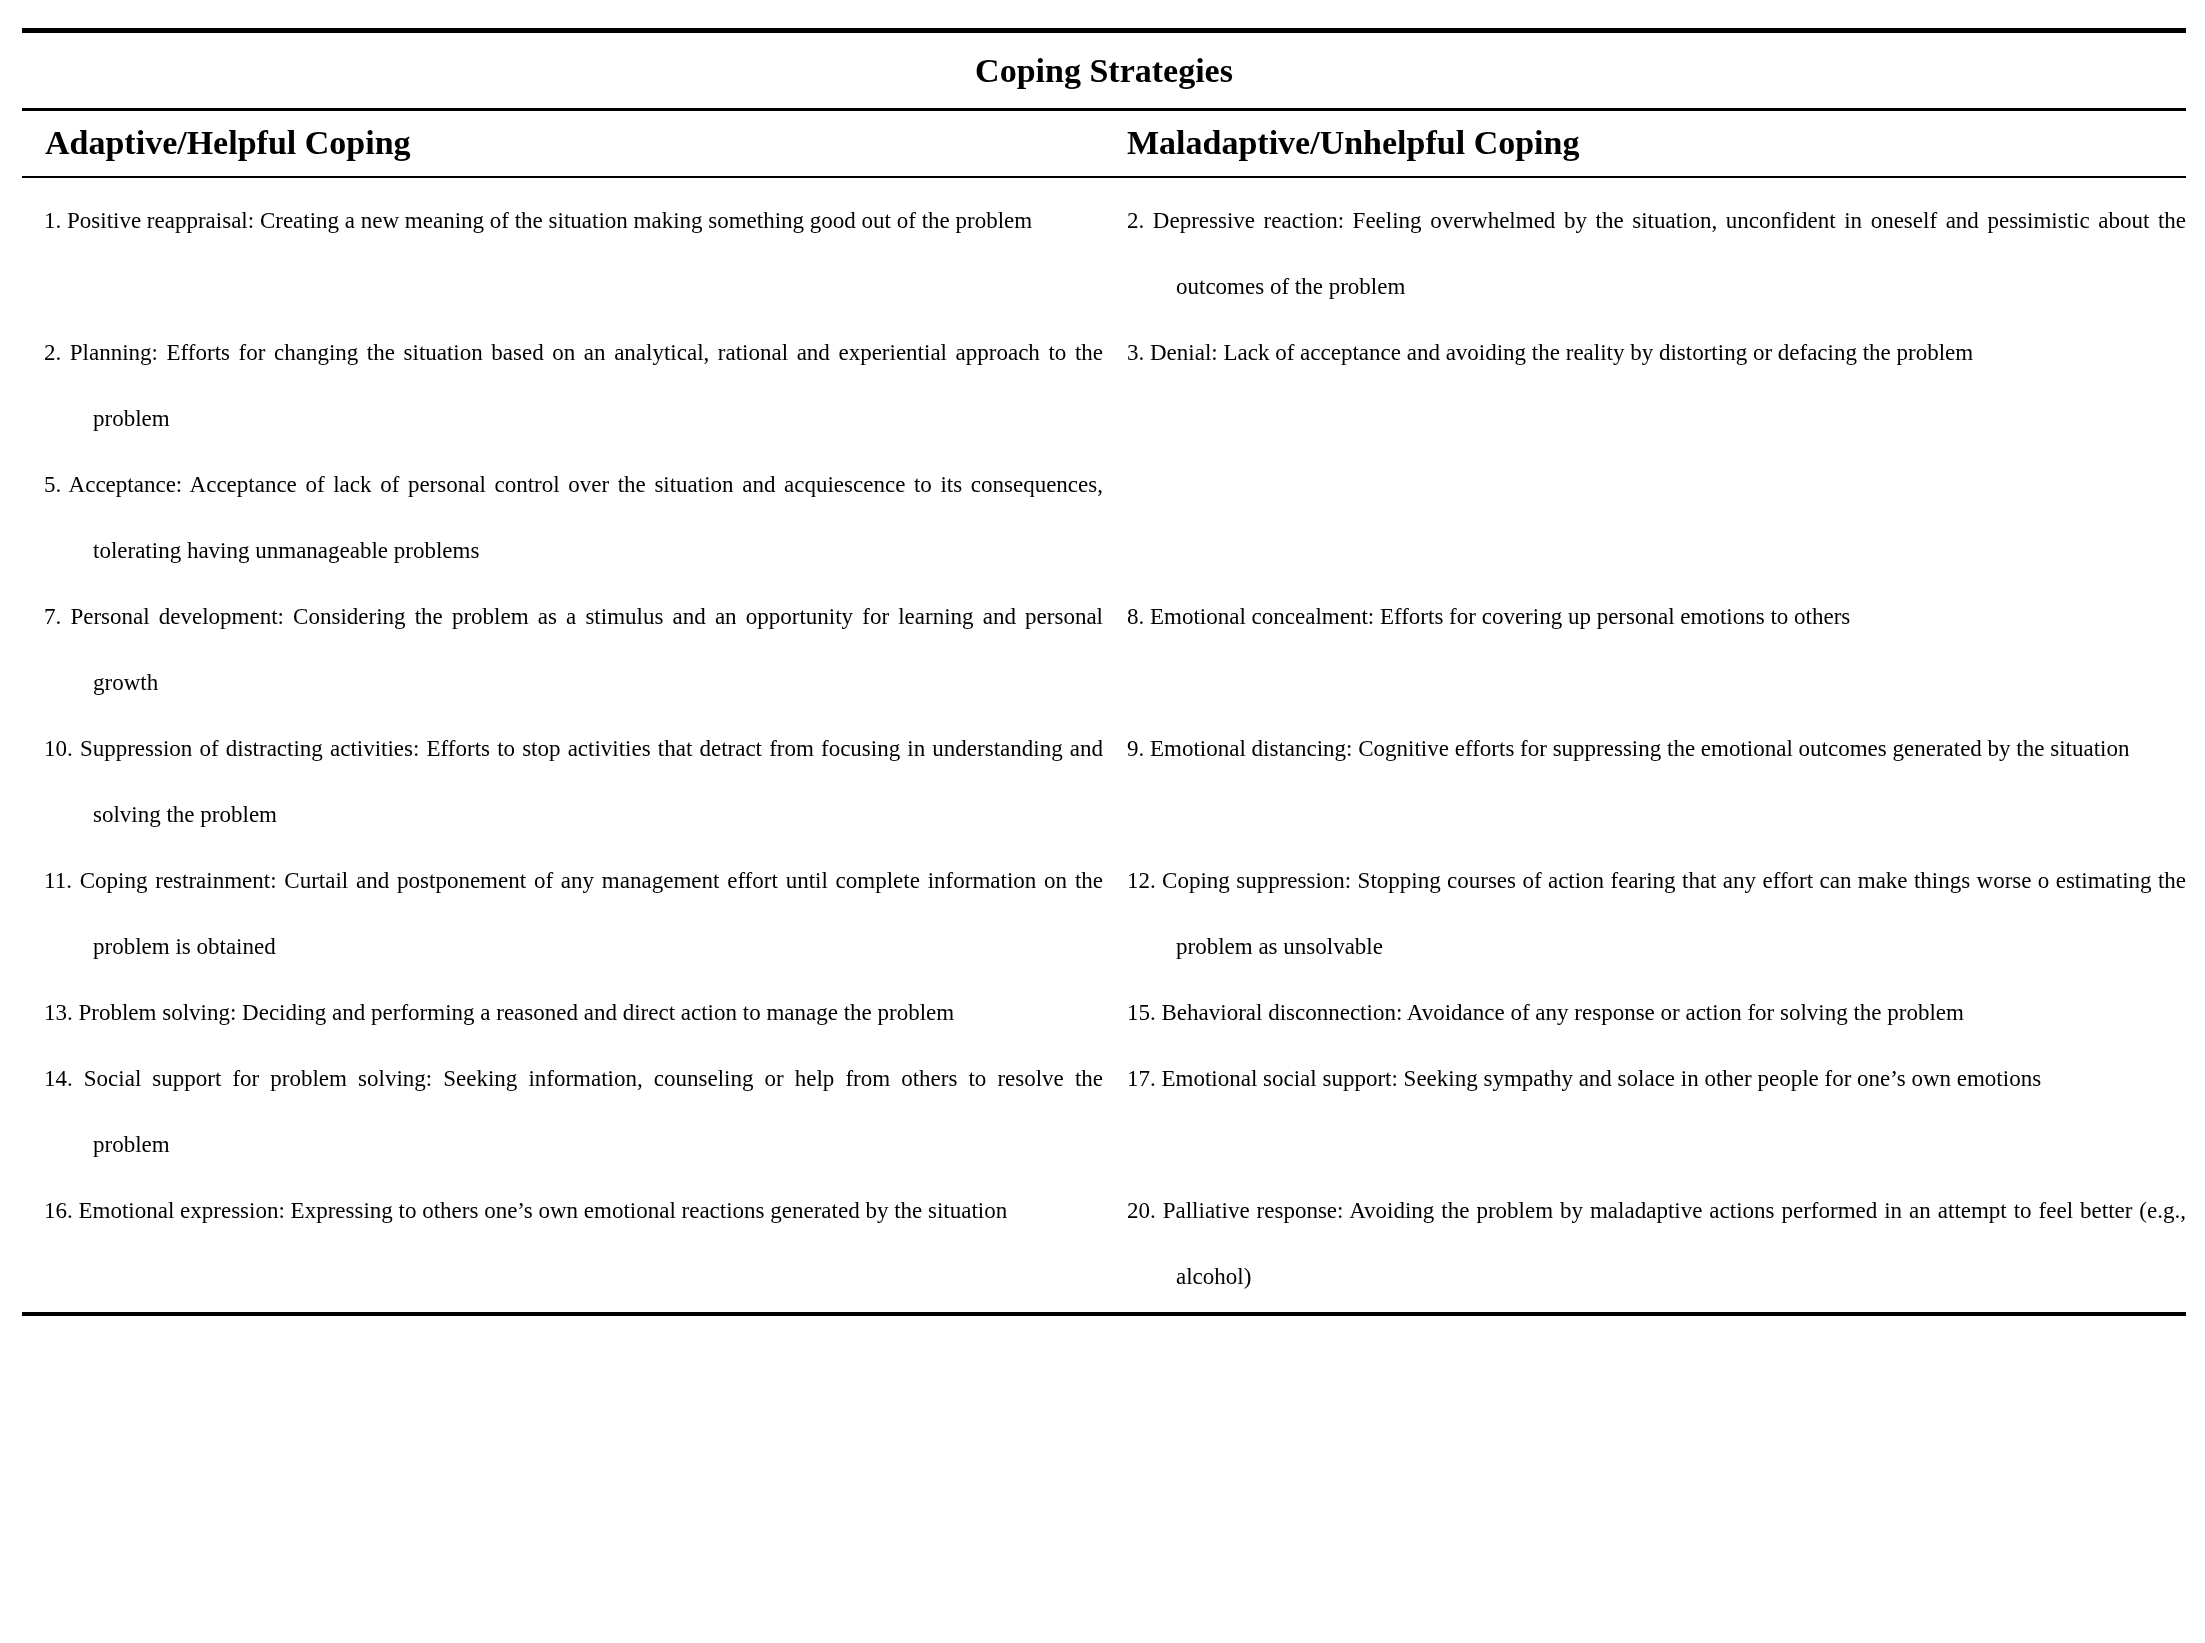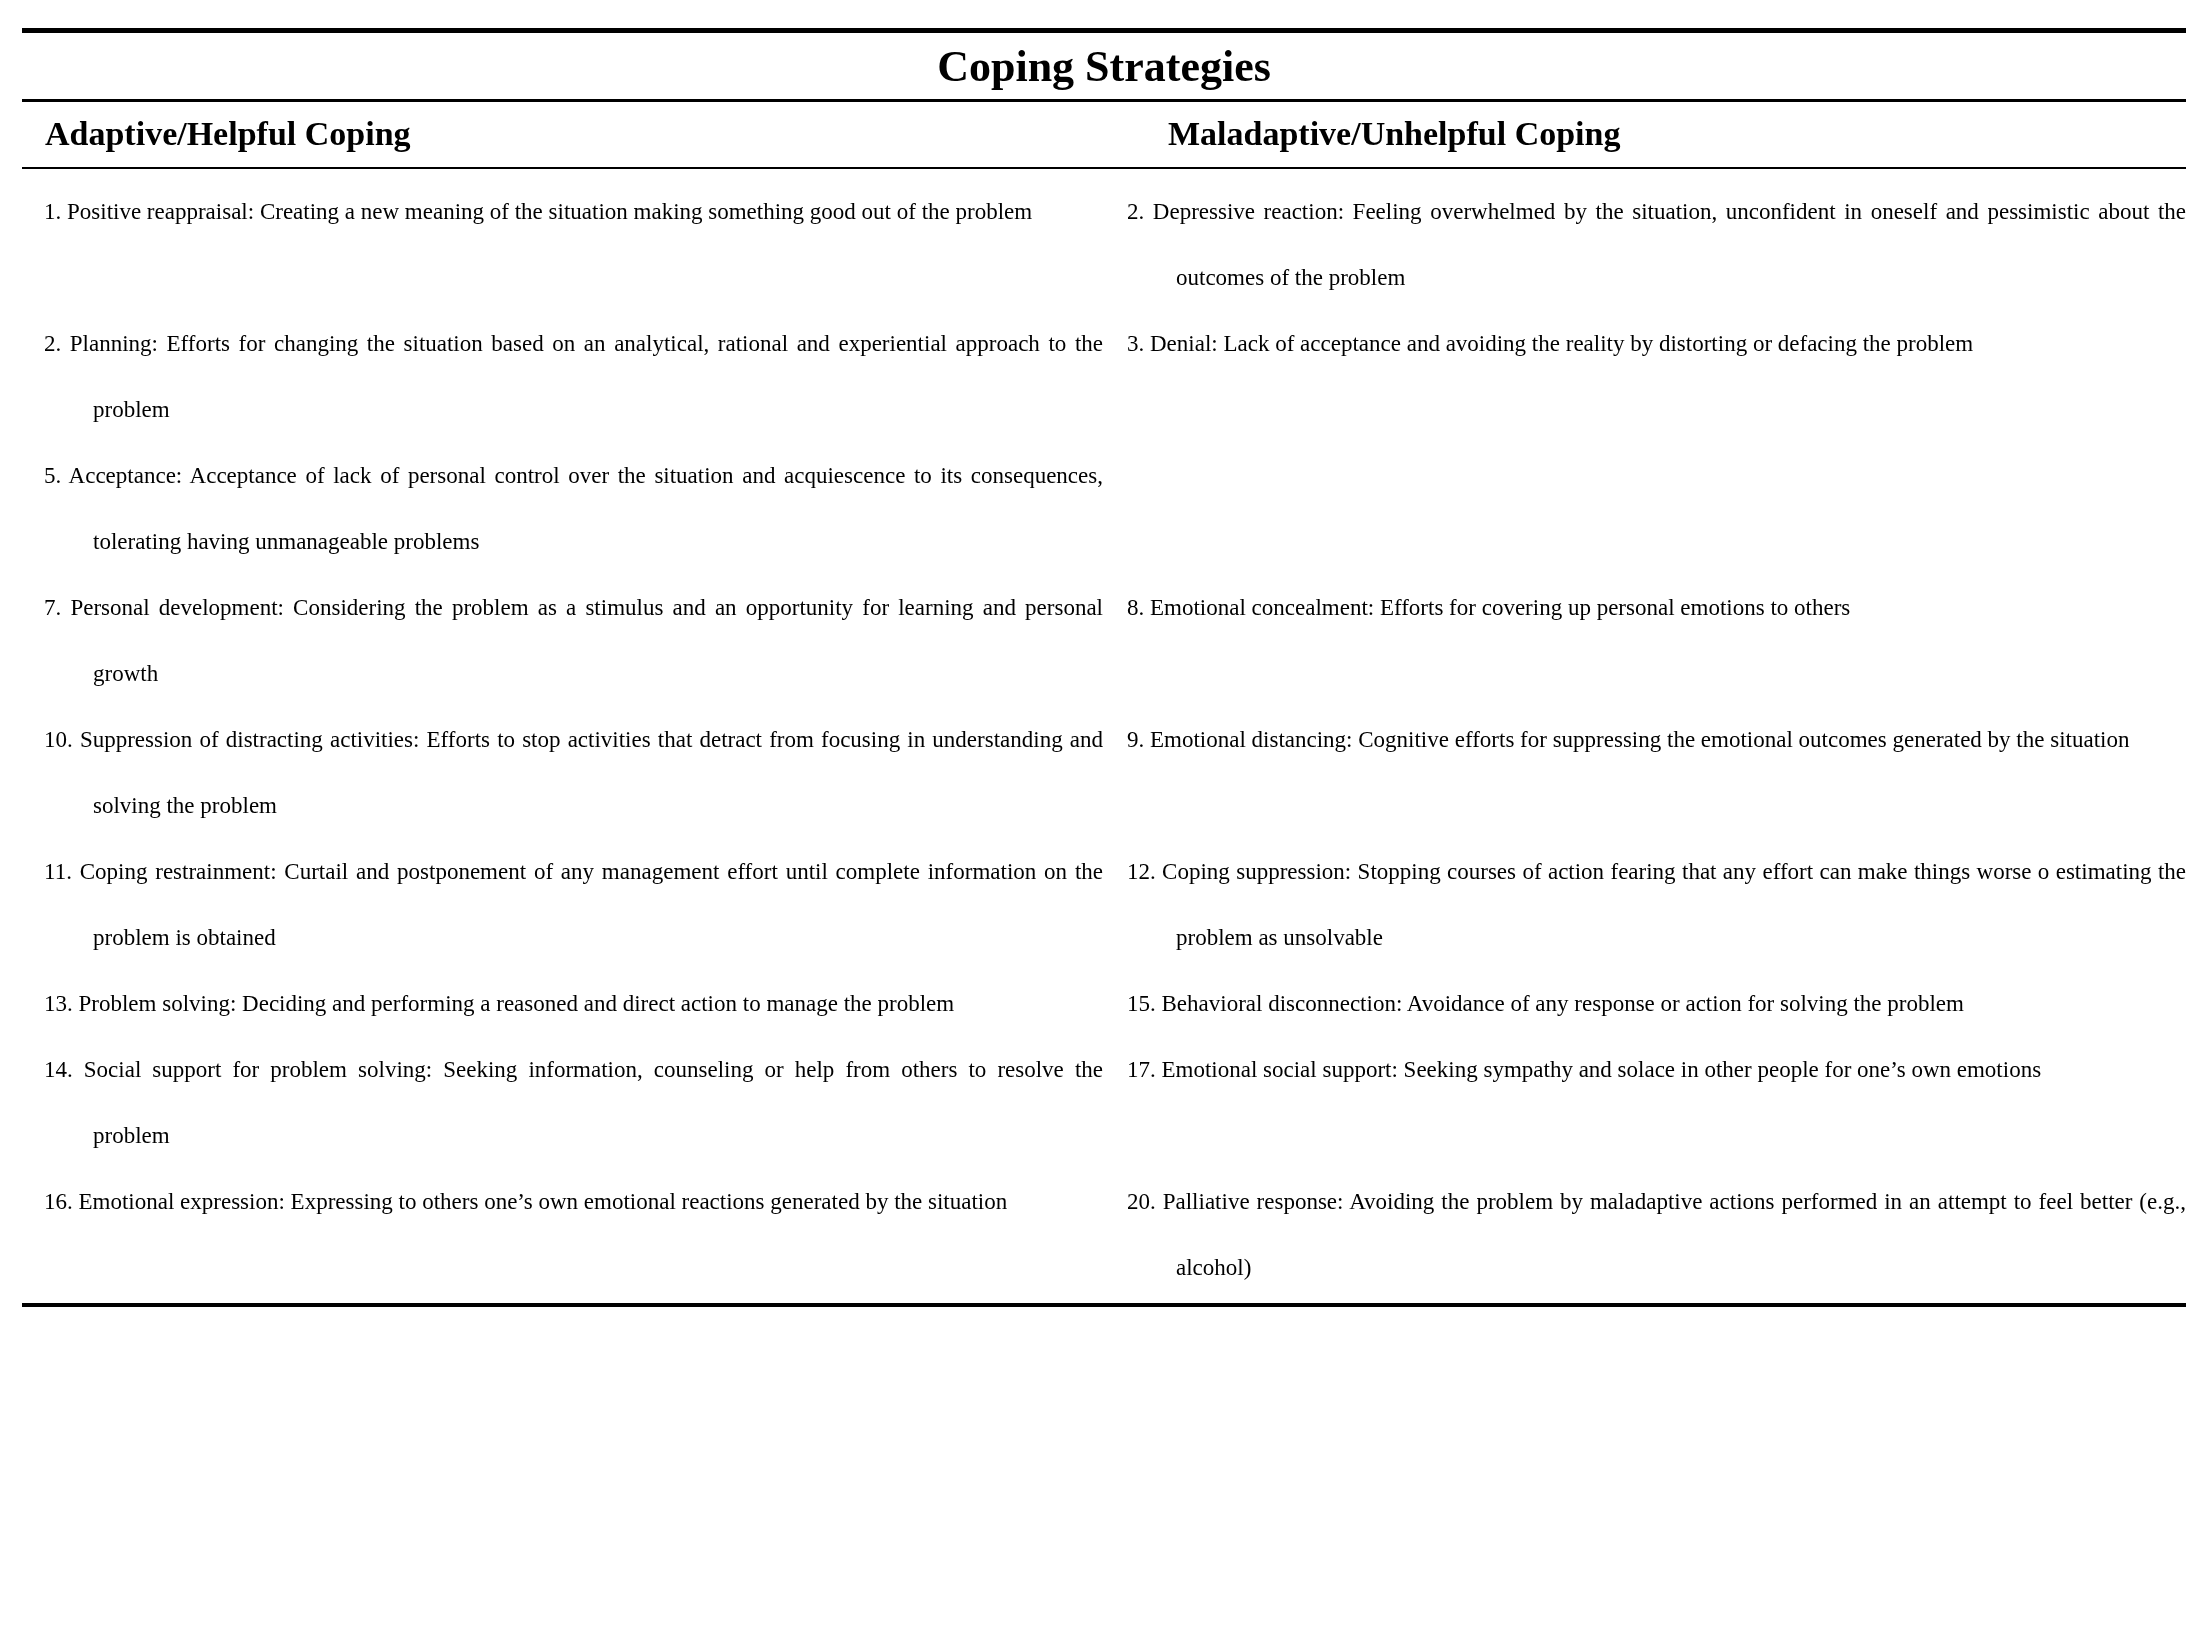--- a/index.html
+++ b/index.html
@@ -1,23 +1,23 @@
 <!DOCTYPE html>
 <html style="font-size:7.8px"><head>
 <meta charset="utf-8">
 <style>
   html, body { margin:0; padding:0; background:#ffffff; }
   body { width:2205px; height:1644px; position:relative; overflow:hidden;
          font-family:"Liberation Serif","DejaVu Serif",serif; color:#000; }
   .table { position:absolute; left:22px; top:28px; width:2164px; }
   .rule-top { height:5.3px; background:#000; }
-  .title-row { height:66px; display:flex; align-items:center; justify-content:center;
-               font-weight:bold; font-size:44px; }
+  .title-row { height:75px; display:flex; align-items:center; justify-content:center;
+               font-weight:bold; font-size:34px; }
   .rule-mid { height:2.4px; background:#000; }
-  .col-head { height:65px; display:flex; align-items:center; font-weight:bold; font-size:34px;gap:41px; }
+  .col-head { height:65px; display:flex; align-items:center; font-weight:bold; font-size:34px; }
   .col-head .c1 { width:1081px; padding-left:23px; box-sizing:border-box; }
   .col-head .c2 { flex:1; padding-left:24px; box-sizing:border-box; }
   .rows { padding-top:9.7px; }
   .row { display:flex; }
   .cell { box-sizing:border-box; font-size:23px; line-height:66px; text-align:justify;
           padding-left:71px; text-indent:-49px; }
   .cell.left { width:1081px; padding-right:0; }
   .cell.right { flex:1; padding-left:73px; }
   .rule-bottom { height:3.9px; background:#000; margin-top:1.9px; }
 </style>

